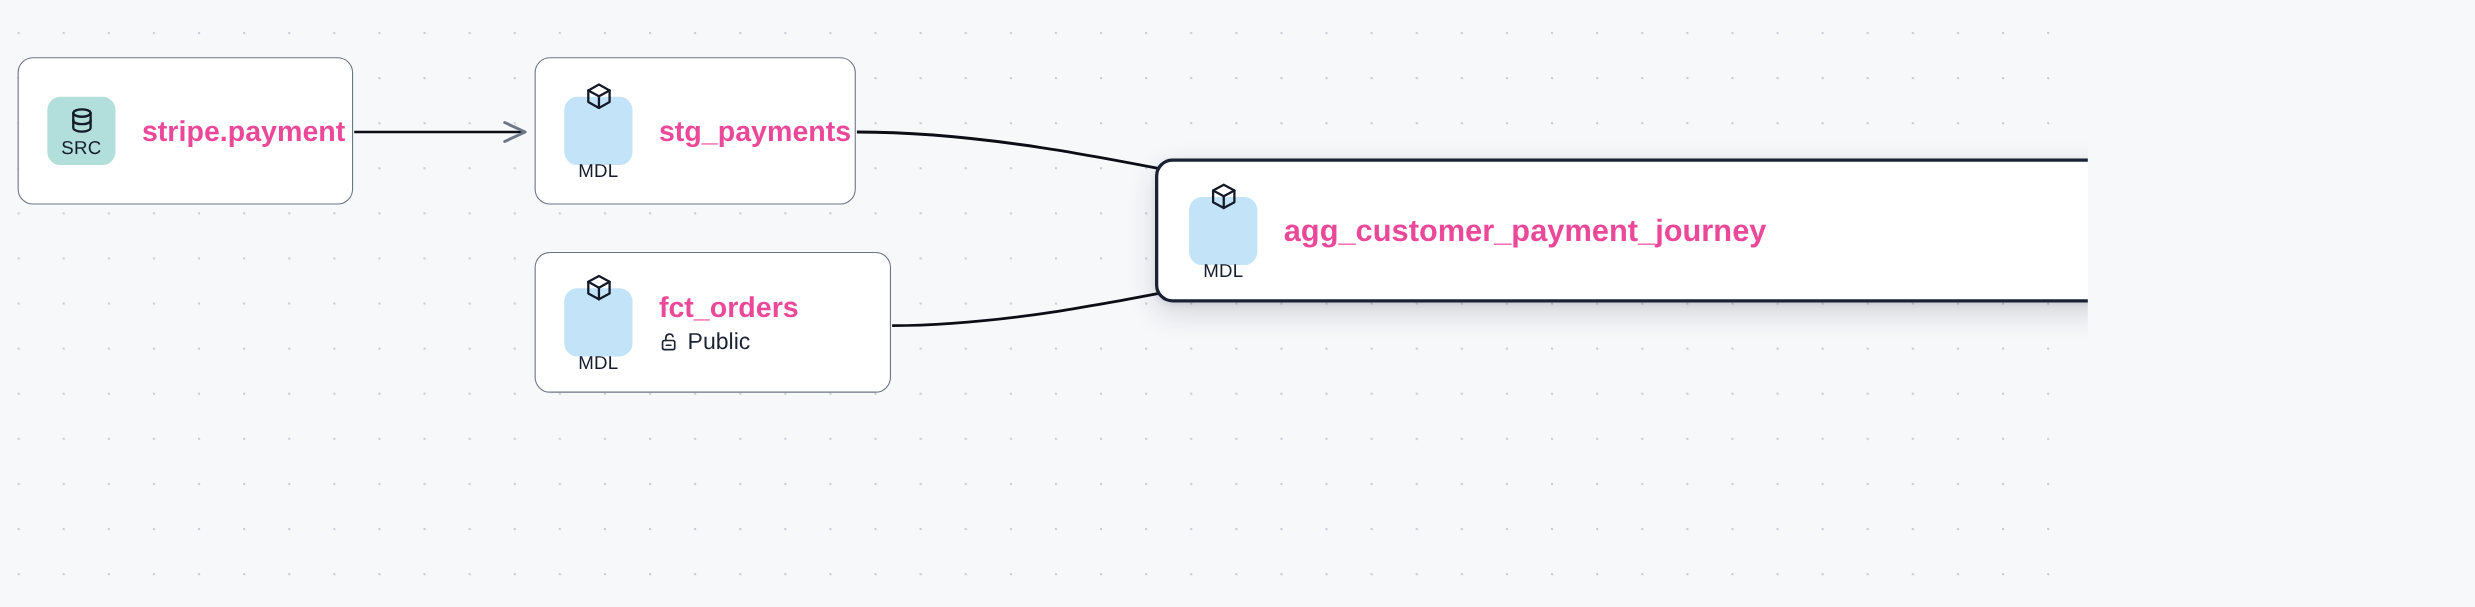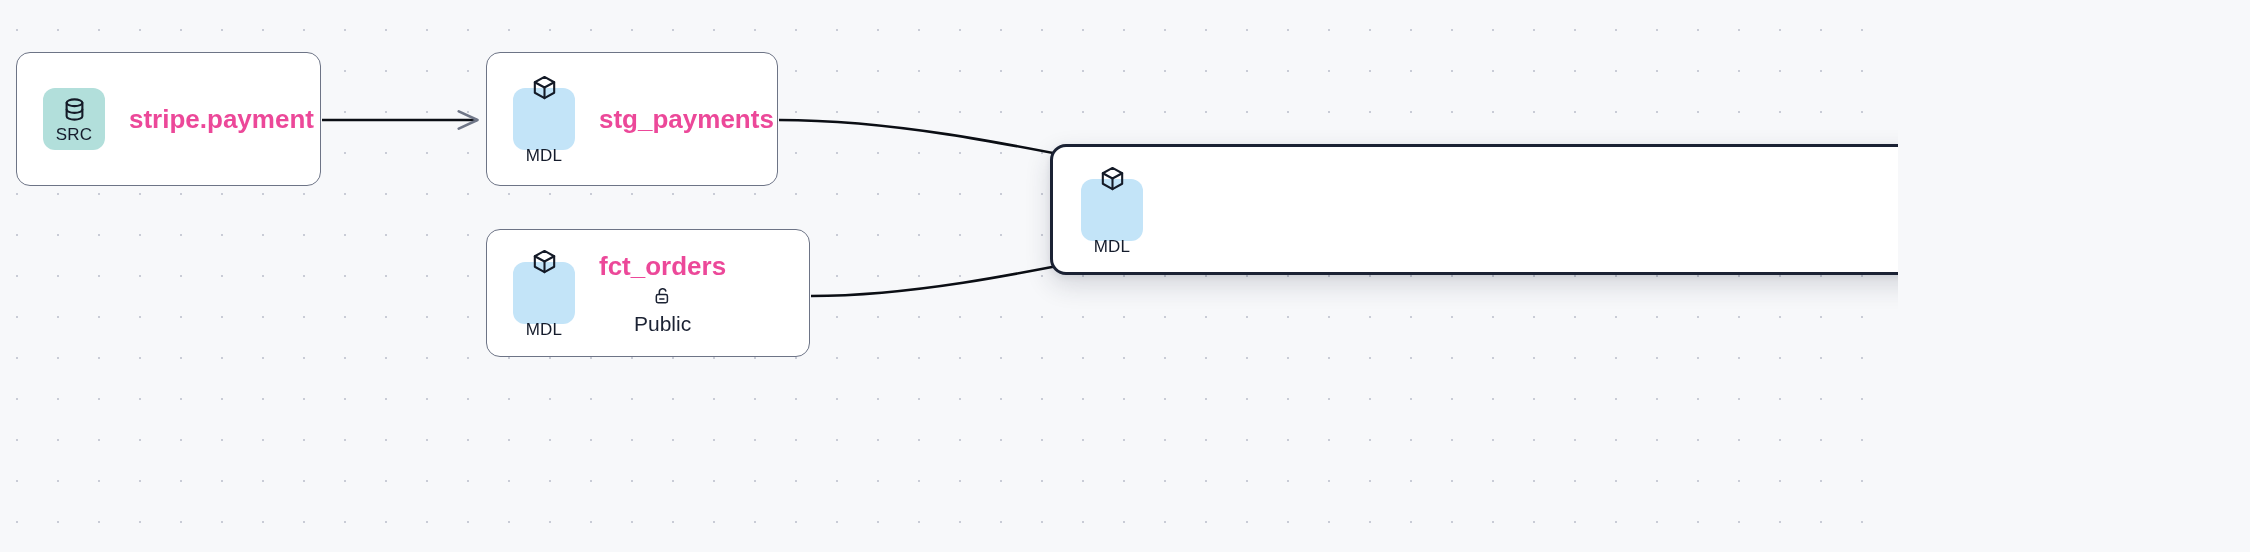--- a/index.html
+++ b/index.html
@@ -91,21 +91,20 @@
   }
   .node-sub {
     display: flex;
     align-items: center;
     gap: 7px;
     margin-top: 5px;
     font-size: 21px;
     color: #1b2233;
     line-height: 1.1;
     white-space: nowrap;
-    flex-direction: column;
   }
   .node-sub svg { display: block; flex: 0 0 auto; }
 
   
   #node-source       { left: 16px;   top: 32px;  width: 305px; height: 134px; }
   #node-staging      { left: 486px;  top: 32px;  width: 292px; height: 134px; }
   #node-facts        { left: 486px;  top: 209px; width: 324px; height: 128px; }
   #node-aggregate    { left: 1050px; top: 124px; width: 1148px; height: 131px; }
   #node-aggregate .badge { margin-left: 28px; }
   #node-aggregate .node-title { font-size: 28px; }
@@ -191,15 +190,18 @@
     <div class="badge mdl">
       <span>
         <svg width="27" height="27" viewBox="0 0 24 24" fill="none" stroke="#141a27" stroke-width="1.85" stroke-linecap="round" stroke-linejoin="round">
           <path d="M12 2.6 L20.6 7.3 L12 12 L3.4 7.3 Z"></path>
           <path d="M3.4 7.3 V16.7 L12 21.4 V12"></path>
           <path d="M20.6 7.3 V16.7 L12 21.4"></path>
         </svg>
       </span>
       <span class="badge-text">MDL</span>
     </div>
+    <div class="node-body">
+      <div class="node-title">agg_customer_payment_journey</div>
+    </div>
   </div>
 
 </div>
 
 </body></html>

